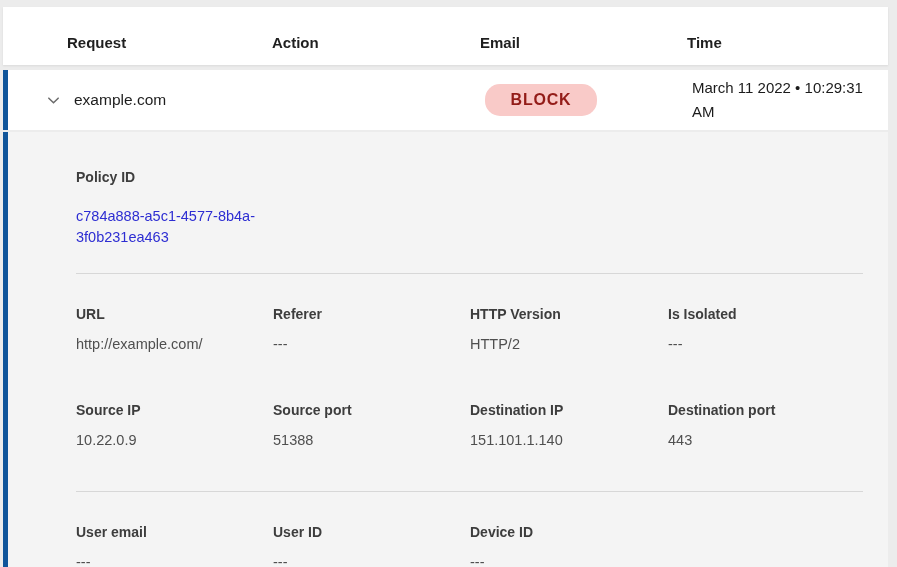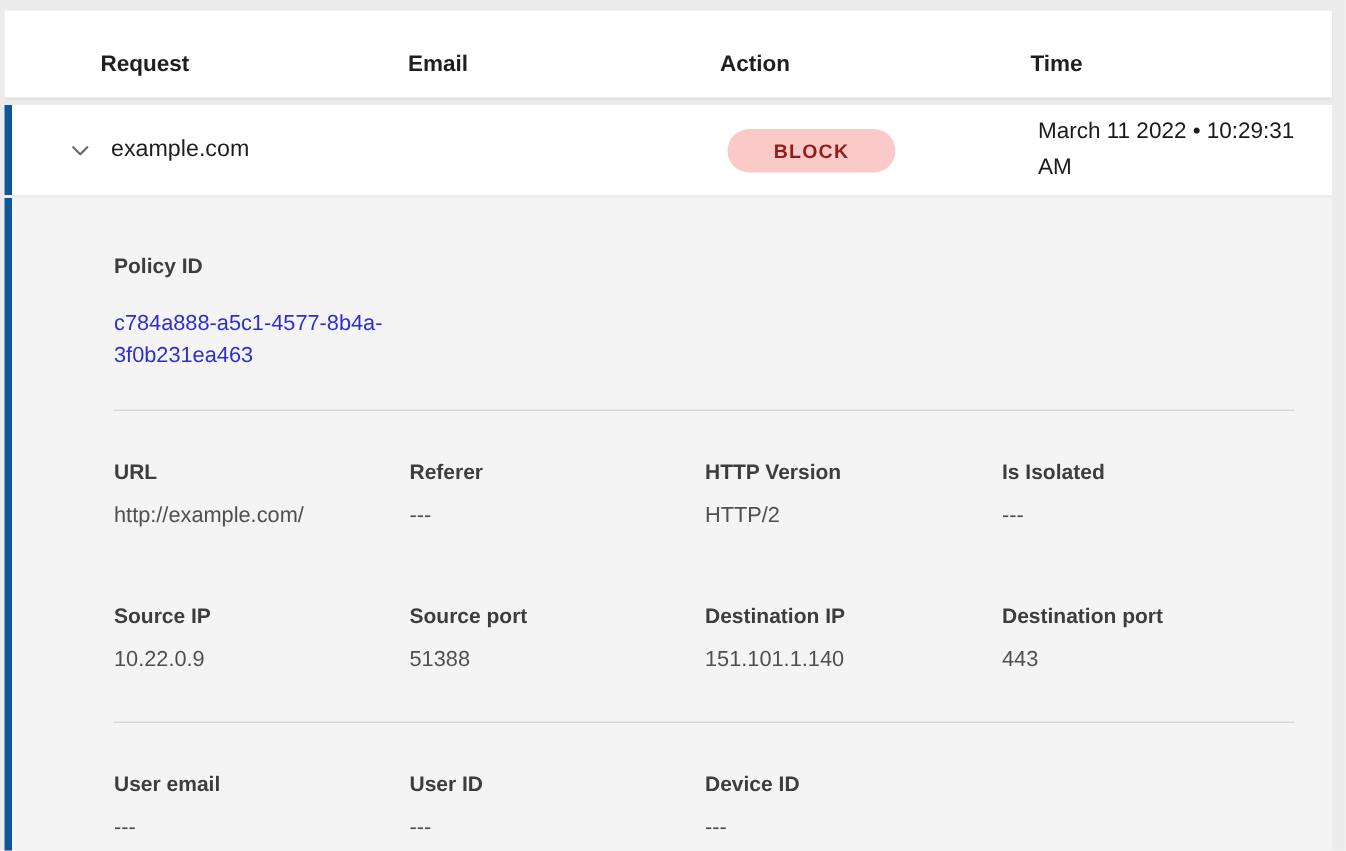--- a/index.html
+++ b/index.html
@@ -53,21 +53,21 @@
   }
   .request-cell { font-size: 15.5px; color: #1d1d1d; padding-left: 2px; }
   .action-cell { display: flex; align-items: center; }
   .badge {
     display: inline-block;
     min-width: 112px;
     padding: 7px 0;
     border-radius: 15px;
     background: #f9cac8;
     color: #931c18;
-    font-size: 13px;
+    font-size: 16px;
     font-weight: 700;
     letter-spacing: 0.8px;
     text-align: center;
   }
   .time-cell {
     font-size: 15px;
     color: #1b1b1b;
     line-height: 24px;
     max-width: 188px;
   }
@@ -118,22 +118,22 @@
   .fields-grid.last { margin-bottom: 0; }
 </style>
 </head>
 <body>
 
 <div class="page">
   <div class="table-wrap">
 
     <div class="thead">
       <div class="col">Request</div>
+      <div class="col">Action</div>
       <div class="col">Email</div>
-      <div class="col">Action</div>
       <div class="col">Time</div>
     </div>
 
     <div class="log-row">
       <span class="chevron">
         <svg width="15" height="15" viewBox="0 0 16 16" fill="none">
           <path d="M3 5.5 L8 10.5 L13 5.5" stroke="#6b6b6b" stroke-width="1.6" stroke-linecap="round" stroke-linejoin="round"></path>
         </svg>
       </span>
       <div class="request-cell">example.com</div>
@@ -165,21 +165,21 @@
         <div>
           <div class="field-label">HTTP Version</div>
           <div class="field-value">HTTP/2</div>
         </div>
         <div>
           <div class="field-label">Is Isolated</div>
           <div class="field-value">---</div>
         </div>
       </div>
 
-      <div class="fields-grid" style="margin-bottom:31px;">
+      <div class="fields-grid" style="margin-bottom:41px;">
         <div>
           <div class="field-label">Source IP</div>
           <div class="field-value">10.22.0.9</div>
         </div>
         <div>
           <div class="field-label">Source port</div>
           <div class="field-value">51388</div>
         </div>
         <div>
           <div class="field-label">Destination IP</div>

